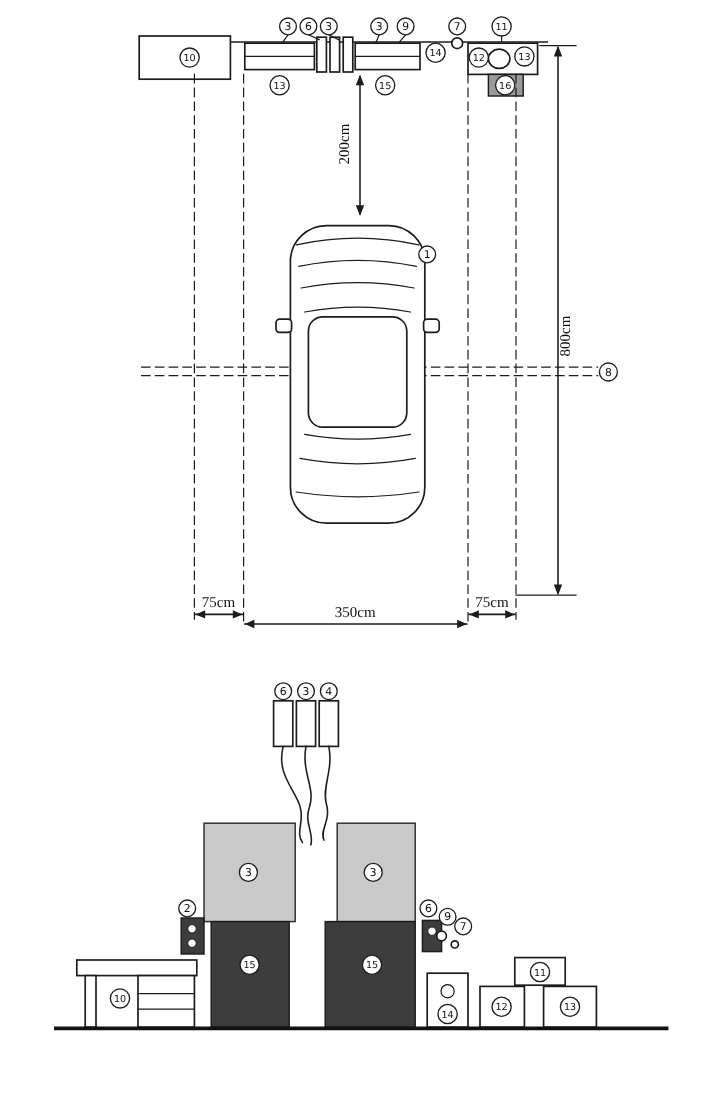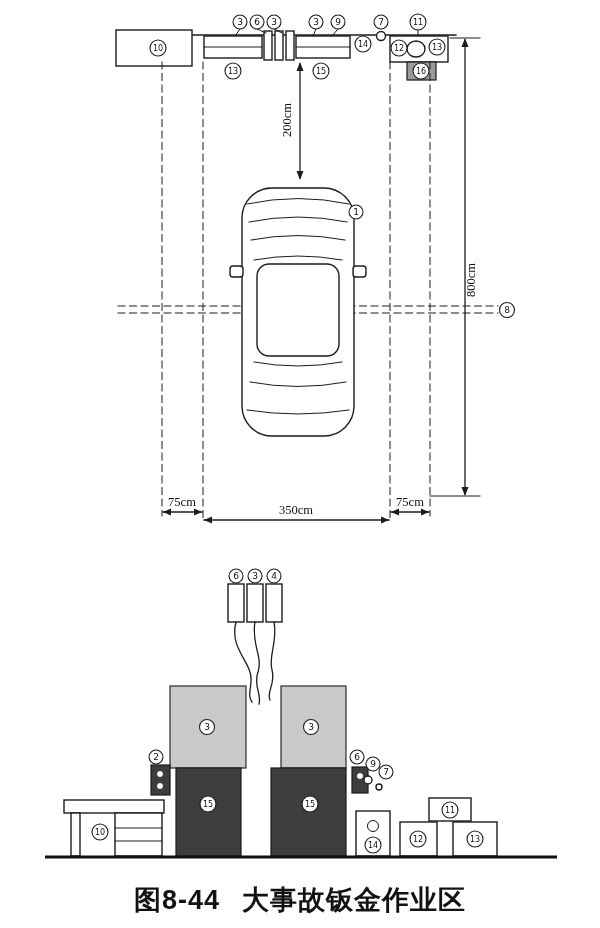--- a/index.html
+++ b/index.html
@@ -303,16 +303,13 @@
       <circle class="lc" r="8"></circle>
       <text class="lt lt2" dy="3">11</text>
         </g>
     <g transform="translate(475,839)">
       <circle class="lc" r="8"></circle>
       <text class="lt lt2" dy="3">13</text>
         </g>
   </g>
 </svg>
 
-<div class="caption">
-  <span>图8-44</span><span class="ttl">大事故钣金作业区</span>
 </div>
-</div>
 
 </body></html>

